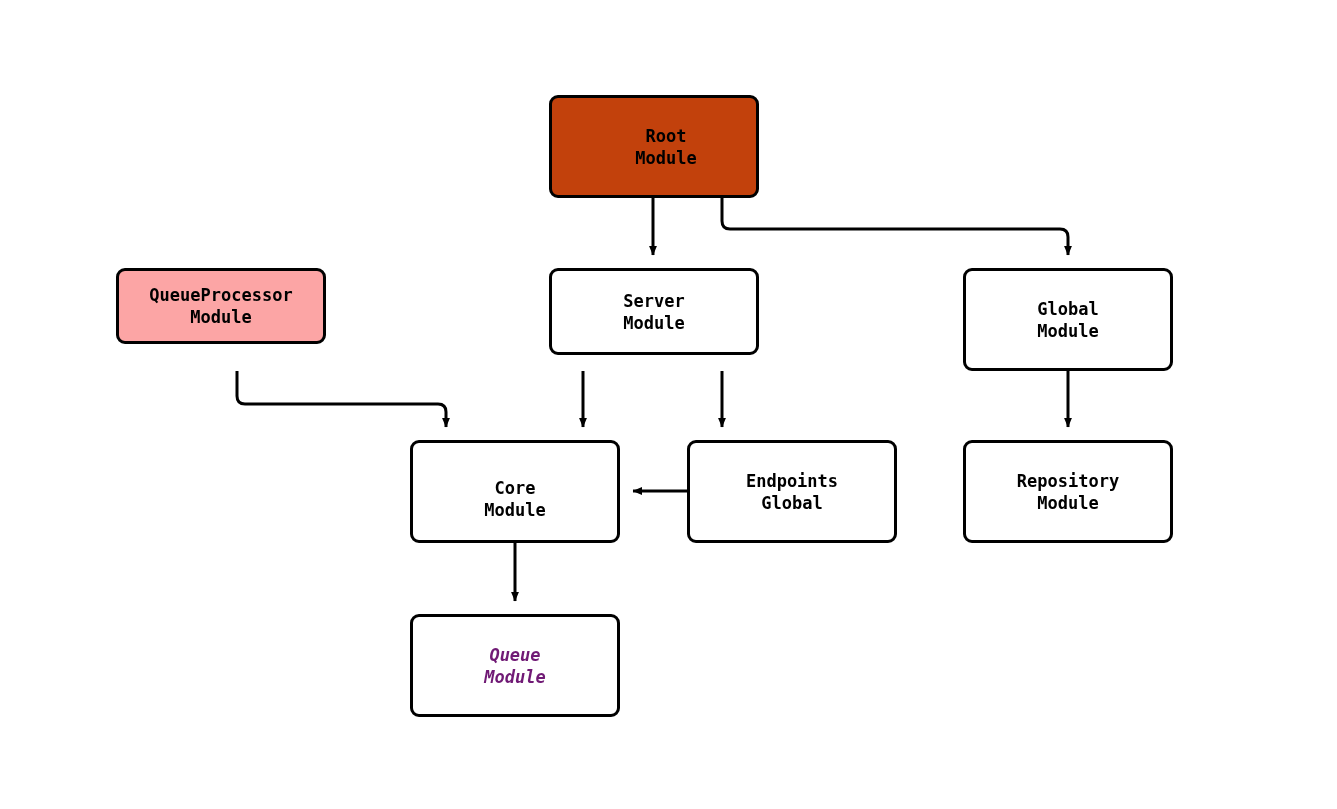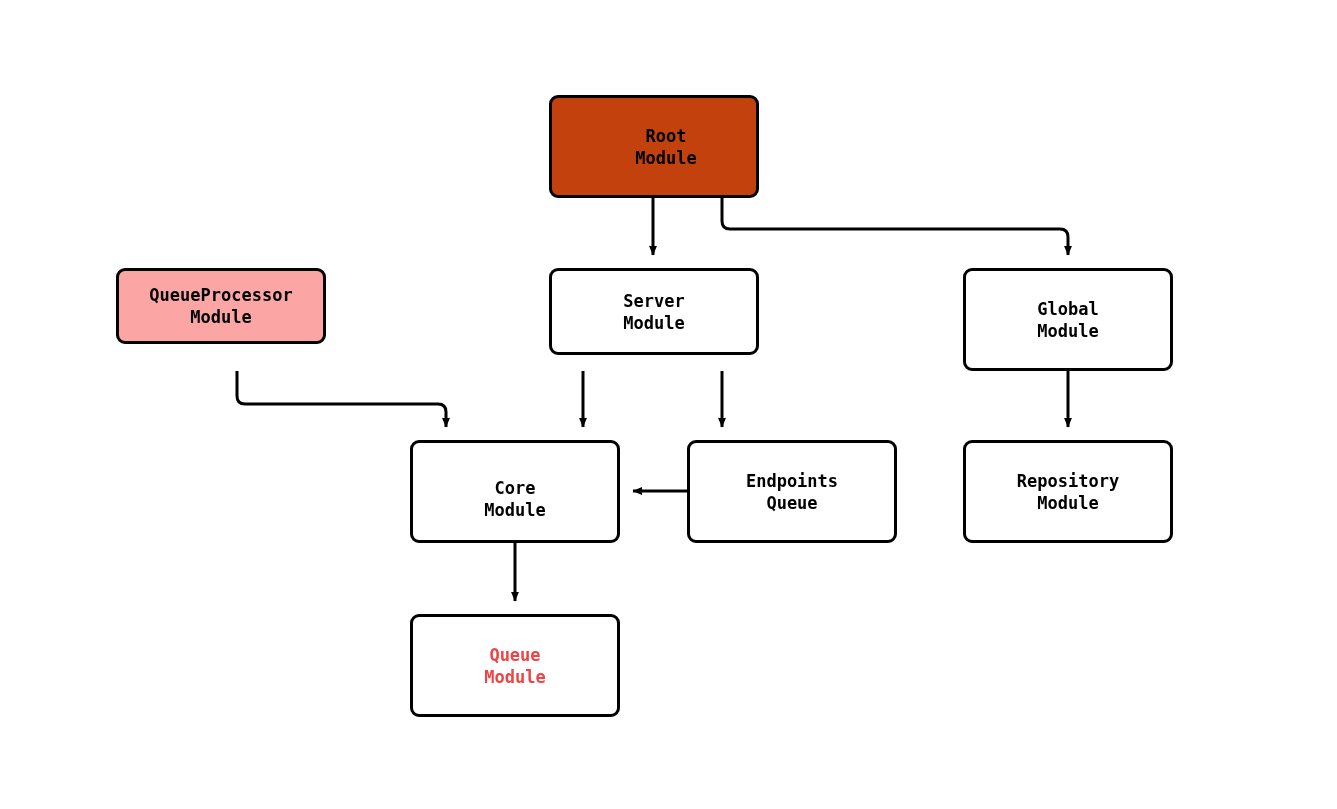--- a/index.html
+++ b/index.html
@@ -88,25 +88,25 @@
       <div class="node" style="left: 963px; top: 268px; width: 210px; height: 103px; background: rgb(255, 255, 255); border-color: rgb(0, 0, 0);">
         <div class="node-label" style="color: rgb(0, 0, 0);">Global
 Module</div>
       </div>
       <div class="node" style="left: 410px; top: 440px; width: 210px; height: 103px; background: rgb(255, 255, 255); border-color: rgb(0, 0, 0);">
         <div class="node-label" style="color: rgb(0, 0, 0); margin-top: 15px;">Core
 Module</div>
       </div>
       <div class="node" style="left: 687px; top: 440px; width: 210px; height: 103px; background: rgb(255, 255, 255); border-color: rgb(0, 0, 0);">
         <div class="node-label" style="color: rgb(0, 0, 0);">Endpoints
-Queue</div>
+Global</div>
       </div>
       <div class="node" style="left: 963px; top: 440px; width: 210px; height: 103px; background: rgb(255, 255, 255); border-color: rgb(0, 0, 0);">
         <div class="node-label" style="color: #000000;">Repository
 Module</div>
       </div>
       <div class="node" style="left: 410px; top: 614px; width: 210px; height: 103px; background: rgb(255, 255, 255); border-color: rgb(0, 0, 0);">
-        <div class="node-label" style="color: #ef4444;">Queue
+        <div class="node-label" style="color: #701a75; font-style: italic;">Queue
 Module</div>
       </div>
     </div>
 
 </div>
 
 </body></html>

